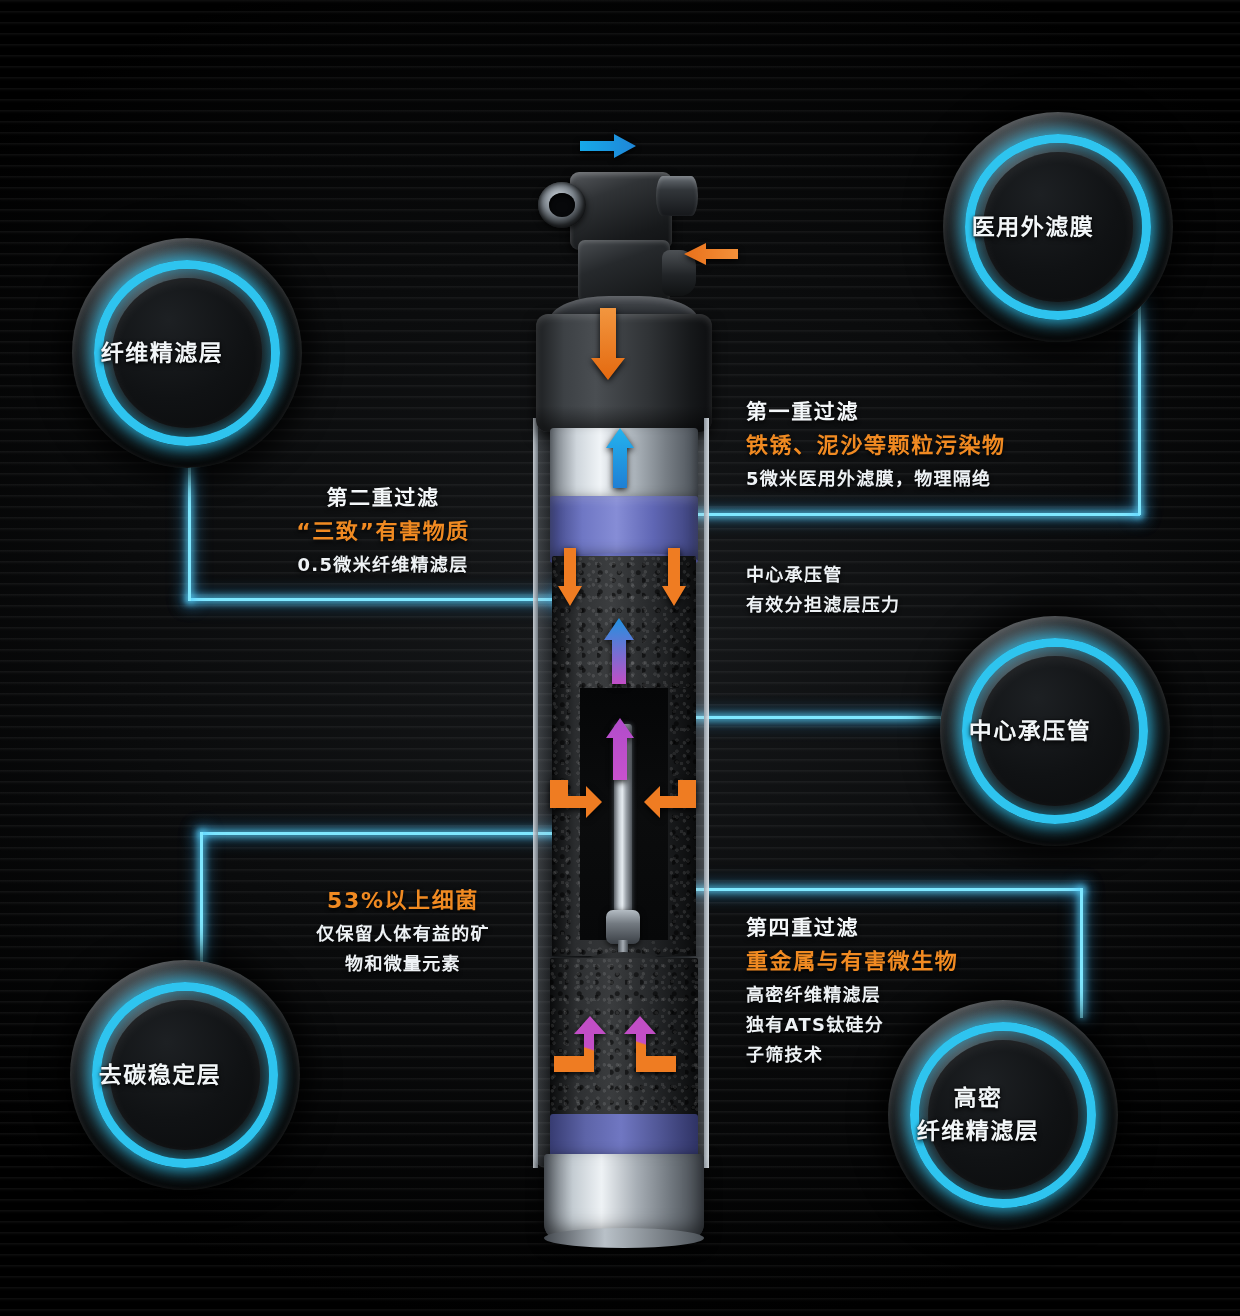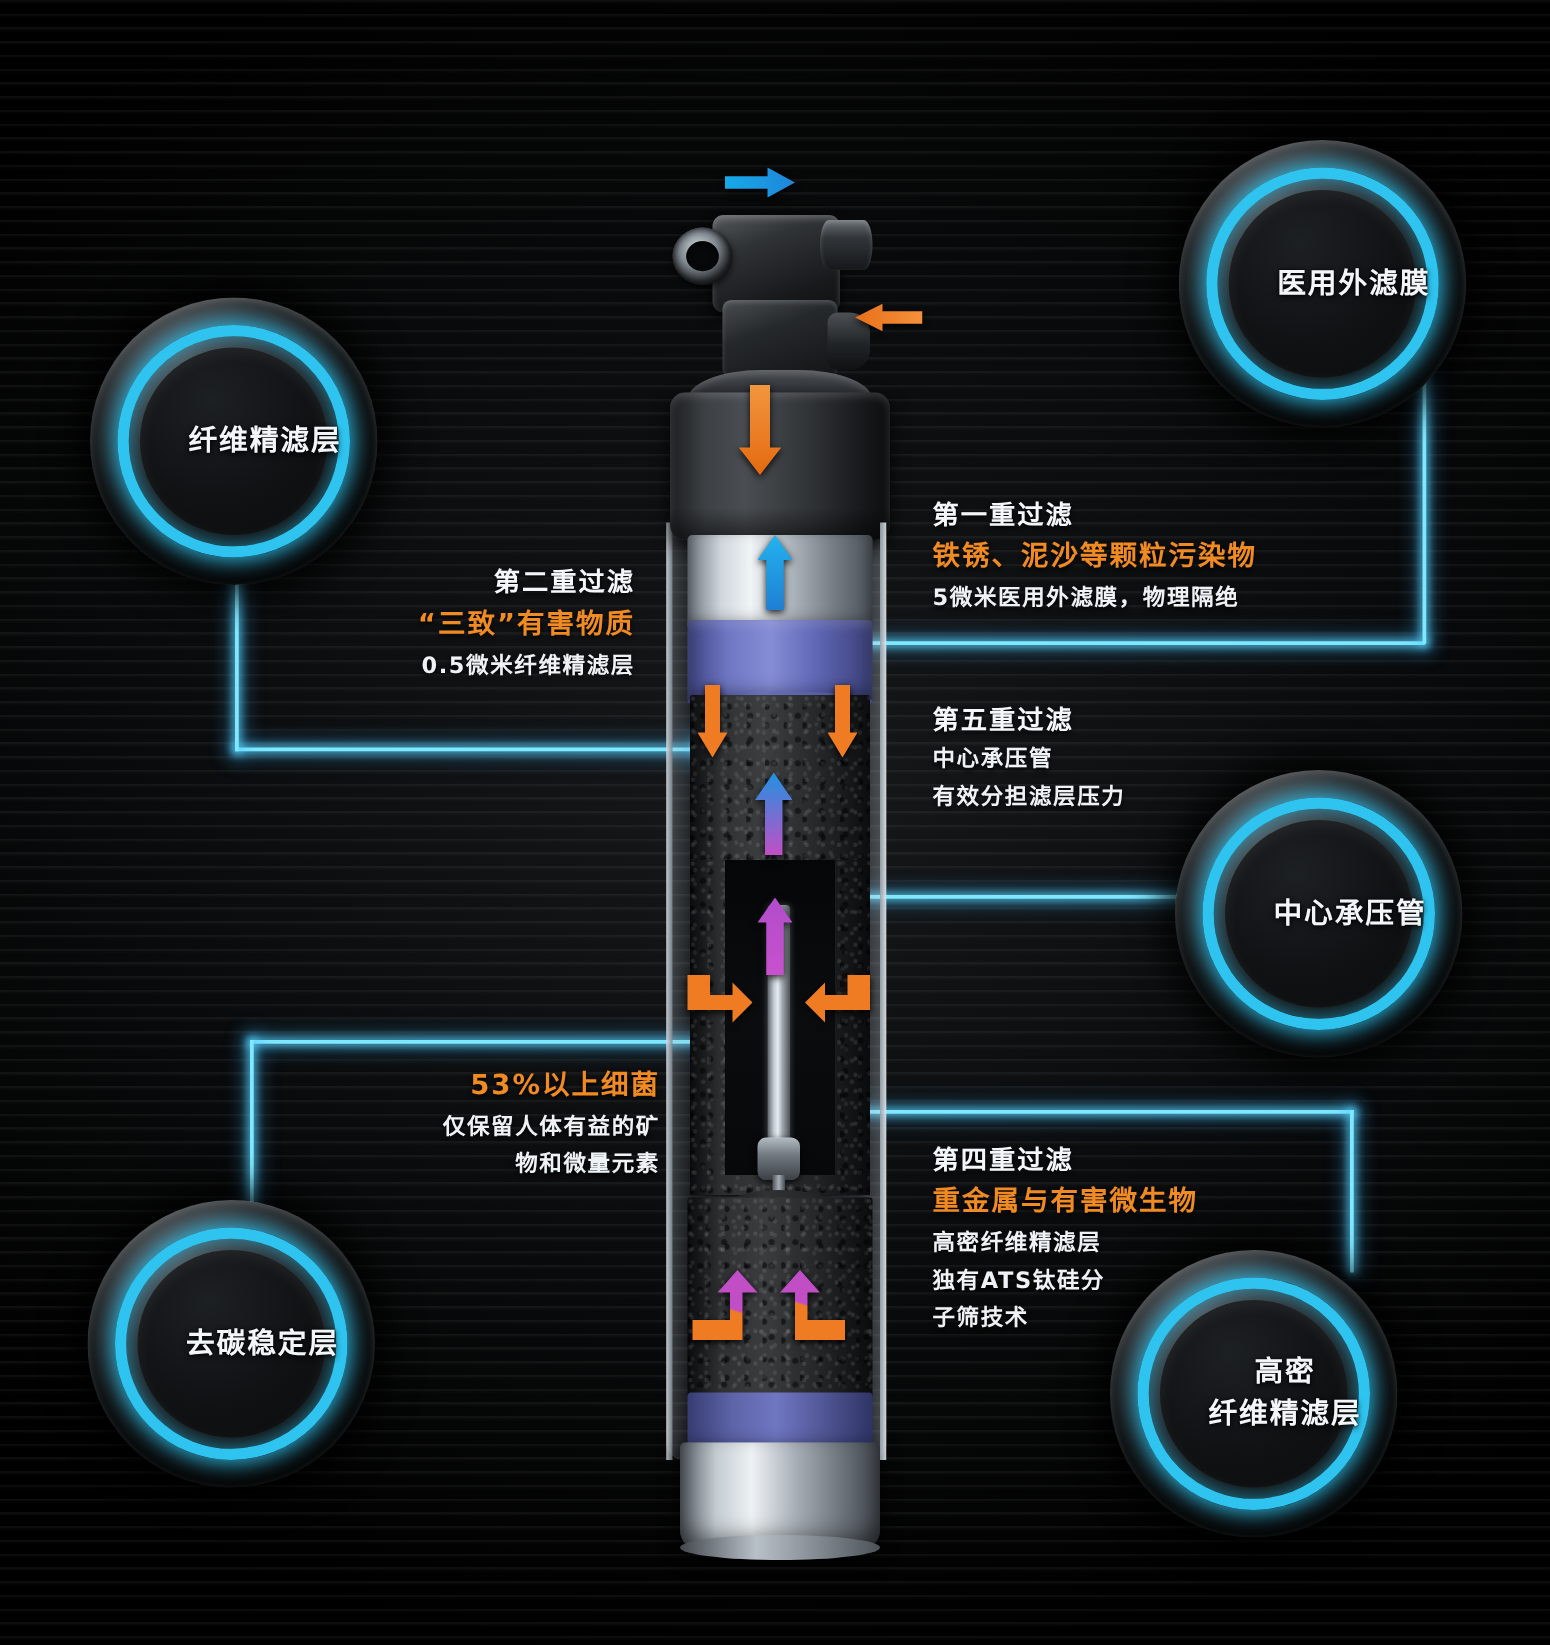--- a/index.html
+++ b/index.html
@@ -36,21 +36,21 @@
   
   .badge{
     position:absolute; width:230px; height:230px; border-radius:50%;
     background:
       linear-gradient(150deg, rgba(255,255,255,.17) 0%, rgba(255,255,255,.045) 26%, rgba(255,255,255,0) 46%),
       radial-gradient(circle at 33% 24%, #4c5054 0%, #2a2d30 30%, #141617 62%, #08090a 100%);
     box-shadow:
       0 0 28px 10px rgba(0,0,0,.85),
       inset 0 2px 6px rgba(255,255,255,.20),
       inset 0 -14px 28px rgba(0,0,0,.75);
-    display:flex; align-items:center; justify-content:flex-end;
+    display:flex; align-items:center; justify-content:flex-start;
   }
   .badge::before{
     content:""; position:absolute; left:50%; top:50%; transform:translate(-50%,-50%);
     width:168px; height:168px; border-radius:50%;
     border:9px solid #2ec4ef;
     box-shadow:0 0 16px 3px rgba(45,195,240,.85), inset 0 0 14px 2px rgba(45,195,240,.55);
   }
   .badge::after{
     content:""; position:absolute; left:50%; top:50%; transform:translate(-50%,-50%);
     width:150px; height:150px; border-radius:50%;
@@ -65,21 +65,21 @@
   }
 
   
   .txtblk{ position:absolute; }
   .txtblk .t1{ color:#f4f7f9; font-size:21px; font-weight:bold; letter-spacing:1.6px;
                line-height:1.58; text-shadow:0 2px 4px rgba(0,0,0,.95); }
   .txtblk .t2{ color:#f08a22; font-size:22px; font-weight:bold; letter-spacing:1.6px;
                line-height:1.58; text-shadow:0 2px 4px rgba(0,0,0,.95); }
   .txtblk .t3{ color:#eef2f5; font-size:18px; font-weight:bold; letter-spacing:1.3px;
                line-height:1.68; text-shadow:0 2px 4px rgba(0,0,0,.95); }
-  .txtblk.center{ text-align:right; }
+  .txtblk.center{ text-align:center;margin-top:32px; }
   .txtblk.left{ text-align:left; }
 
   
   #product{ position:absolute; left:494px; top:128px; width:250px; height:1040px; }
 
   .pc{ position:absolute; }
 
   
   .housing{
     left:39px; top:290px; width:176px; height:750px;
@@ -439,21 +439,20 @@
     <div class="t3">5微米医用外滤膜，物理隔绝</div>
   </div>
 
   <div class="txtblk center" style="left:258px; top:450px; width:250px;">
     <div class="t1">第二重过滤</div>
     <div class="t2">“三致”有害物质</div>
     <div class="t3">0.5微米纤维精滤层</div>
   </div>
 
   <div class="txtblk left" style="left:746px; top:560px; width:280px;">
-    <div class="t1">第五重过滤</div>
     <div class="t3">中心承压管</div>
     <div class="t3">有效分担滤层压力</div>
   </div>
 
   <div class="txtblk center" style="left:278px; top:852px; width:250px;">
     <div class="t2">53%以上细菌</div>
     <div class="t3">仅保留人体有益的矿</div>
     <div class="t3">物和微量元素</div>
   </div>
 

